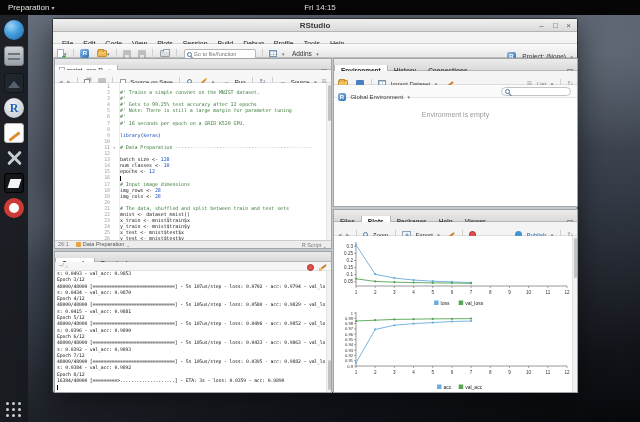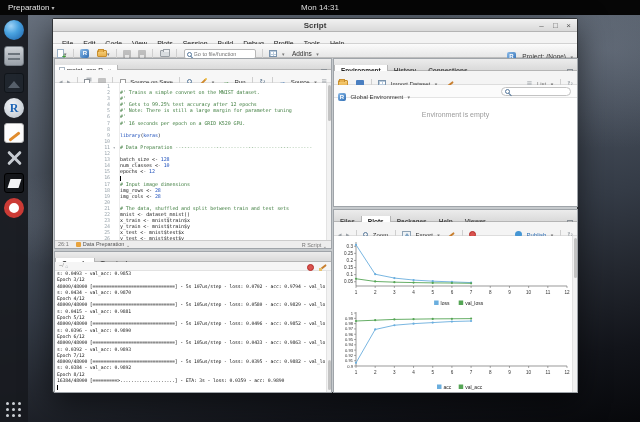--- a/index.html
+++ b/index.html
@@ -128,21 +128,21 @@
 
   
   .plotbody { position:absolute; left:0; top:26px; right:0; bottom:0; background:#fff; }
   svg text { font-family:"Liberation Sans",sans-serif; }
 </style>
 </head>
 <body>
 
 <div class="abs topbar">
   <span class="apps"><span>Preparation</span> <span class="carext">▾</span></span>
-  <span class="clock">Mon 14:31</span>
+  <span class="clock">Fri 14:15</span>
 </div>
 
 <div class="abs dock">
   <div class="dkic ic-browser" style="top:5px"></div>
   <div class="dkic ic-files" style="top:31px"></div>
   <div class="dkic ic-image" style="top:58px"></div>
   <div class="dkic ic-r" style="top:83px">R</div>
   <div class="dkic ic-edit" style="top:108px"></div>
   <div class="dkic ic-tools" style="top:133px"></div>
   <div class="dkic ic-dark" style="top:158px"></div>
@@ -156,21 +156,21 @@
       <i style="left:14px;top:8px"></i>
     <i style="left:2px;top:14px"></i>
       <i style="left:8px;top:14px"></i>
       <i style="left:14px;top:14px"></i>
   </div>
 </div>
 
 <div class="abs win">
 
   <div class="abs titlebar">
-    <div class="title">Script</div>
+    <div class="title">RStudio</div>
     <div class="abs wbtn" style="right:30px">–</div>
     <div class="abs wbtn" style="right:16px">□</div>
     <div class="abs wbtn" style="right:3px">×</div>
   </div>
 
   <div class="abs menubar"><span class="menu-item">File</span><span class="menu-item">Edit</span><span class="menu-item">Code</span><span class="menu-item">View</span><span class="menu-item">Plots</span><span class="menu-item">Session</span><span class="menu-item">Build</span><span class="menu-item">Debug</span><span class="menu-item">Profile</span><span class="menu-item">Tools</span><span class="menu-item">Help</span></div>
 
   <div class="abs maintb">
     <span style="margin-left:4px" class="i i-doc"></span><span class="caretdn">▾</span>
     <span class="sep"></span>

